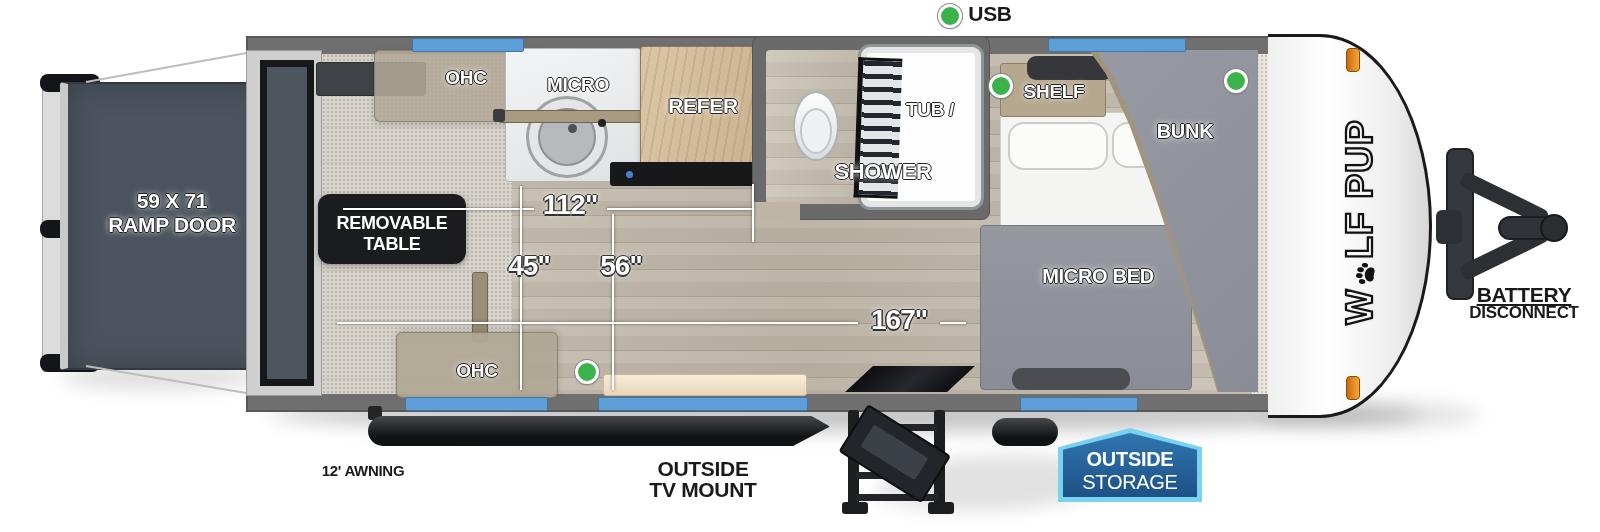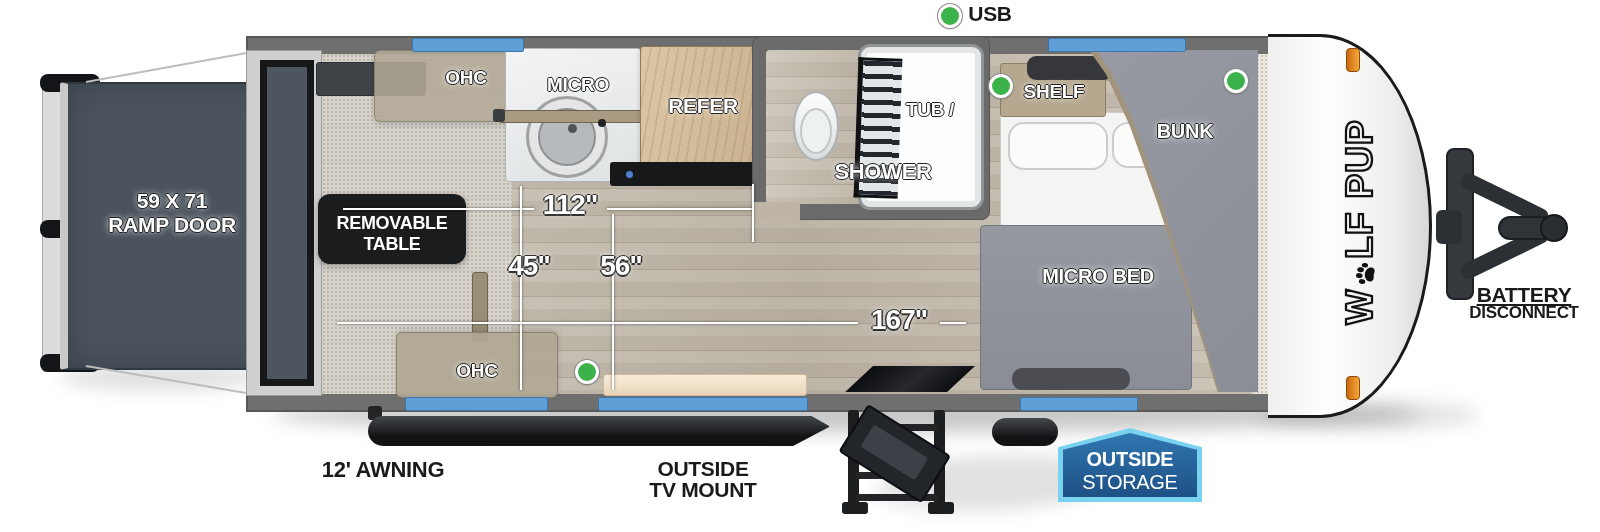--- a/index.html
+++ b/index.html
@@ -186,21 +186,21 @@
   <div class="lbl" style="left:1054px;top:92px;font-size:19px;">SHELF</div>
   <div class="lbl" style="left:1185px;top:131px;font-size:20px;">BUNK</div>
   <div class="lbl" style="left:1098px;top:276px;font-size:20px;">MICRO BED</div>
   <div class="lbl" style="left:477px;top:371px;font-size:19px;">OHC</div>
 
   <div class="dim" style="left:570px;top:205px;">112"</div>
   <div class="dim" style="left:529px;top:266px;">45"</div>
   <div class="dim" style="left:621px;top:266px;">56"</div>
   <div class="dim" style="left:899px;top:320px;">167"</div>
 
-  <div class="dark-lbl" style="left:363px;top:470px;font-size:22px;margin-left:20px;">12' AWNING</div>
+  <div class="dark-lbl" style="left:363px;top:470px;font-size:15px;">12' AWNING</div>
   <div class="dark-lbl" style="left:703px;top:469px;font-size:21px;">OUTSIDE</div>
   <div class="dark-lbl" style="left:703px;top:490px;font-size:21px;">TV MOUNT</div>
   <div class="dark-lbl" style="left:1524px;top:295px;font-size:21px;text-decoration:underline;">BATTERY</div>
   <div class="dark-lbl" style="left:1524px;top:313px;font-size:17px;">DISCONNECT</div>
 
   <div class="lbl" style="left:1130px;top:459px;font-size:20px;text-shadow:none;font-weight:700;">OUTSIDE</div>
   <div class="lbl" style="left:1130px;top:482px;font-size:20px;text-shadow:none;font-weight:400;">STORAGE</div>
 
 </div>
 

